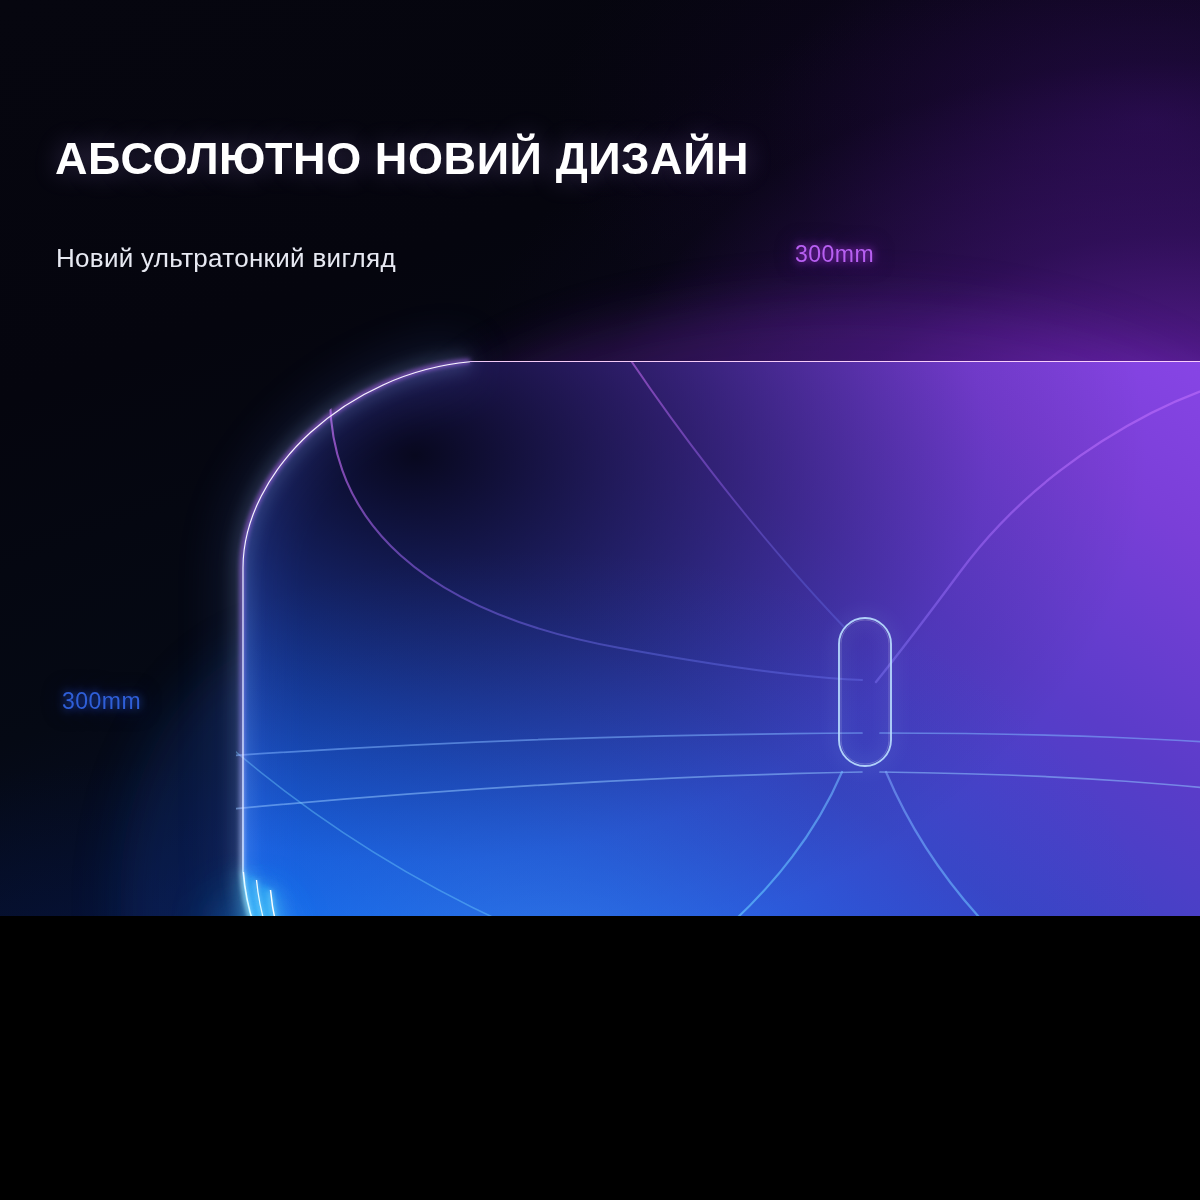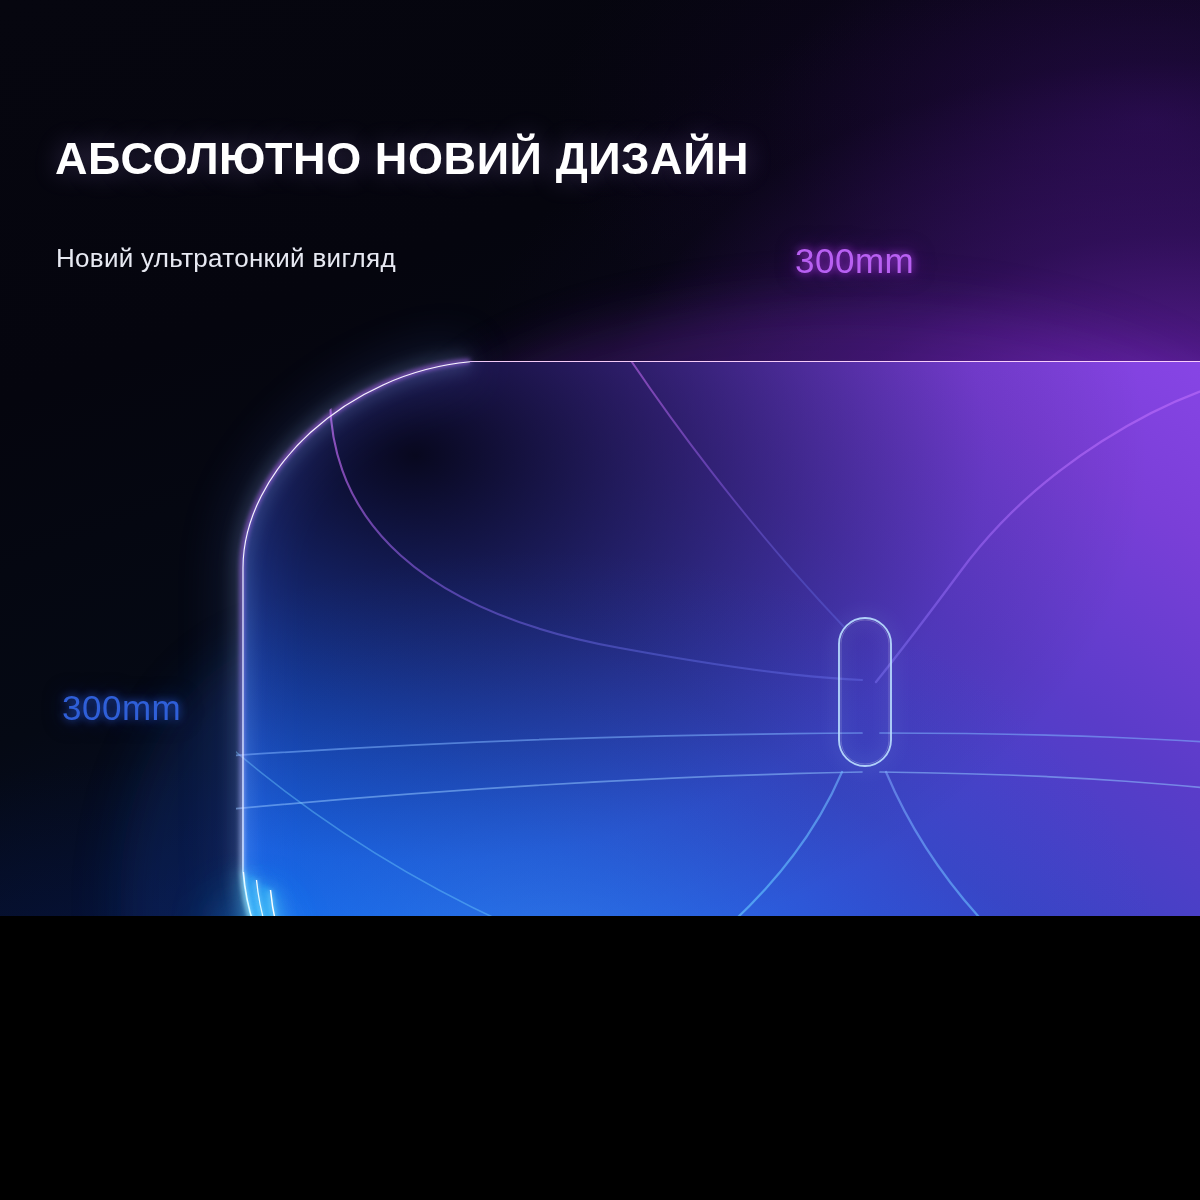--- a/index.html
+++ b/index.html
@@ -55,21 +55,21 @@
     font-weight: normal;
     letter-spacing: 0.3px;
     color: #e7e9f2;
     white-space: nowrap;
     text-align: center;
   }
 
   
   .dim {
     position: absolute;
-    font-size: 35px;
+    font-size: 23px;
     letter-spacing: 0.5px;
     white-space: nowrap;
     font-weight: normal;
   }
   .dim-top {
     left: 795px;
     top: 241px;
     color: #b860f2;
     text-shadow: 0 0 9px rgba(190,70,255,0.85), 0 0 22px rgba(150,40,220,0.55);
   }

